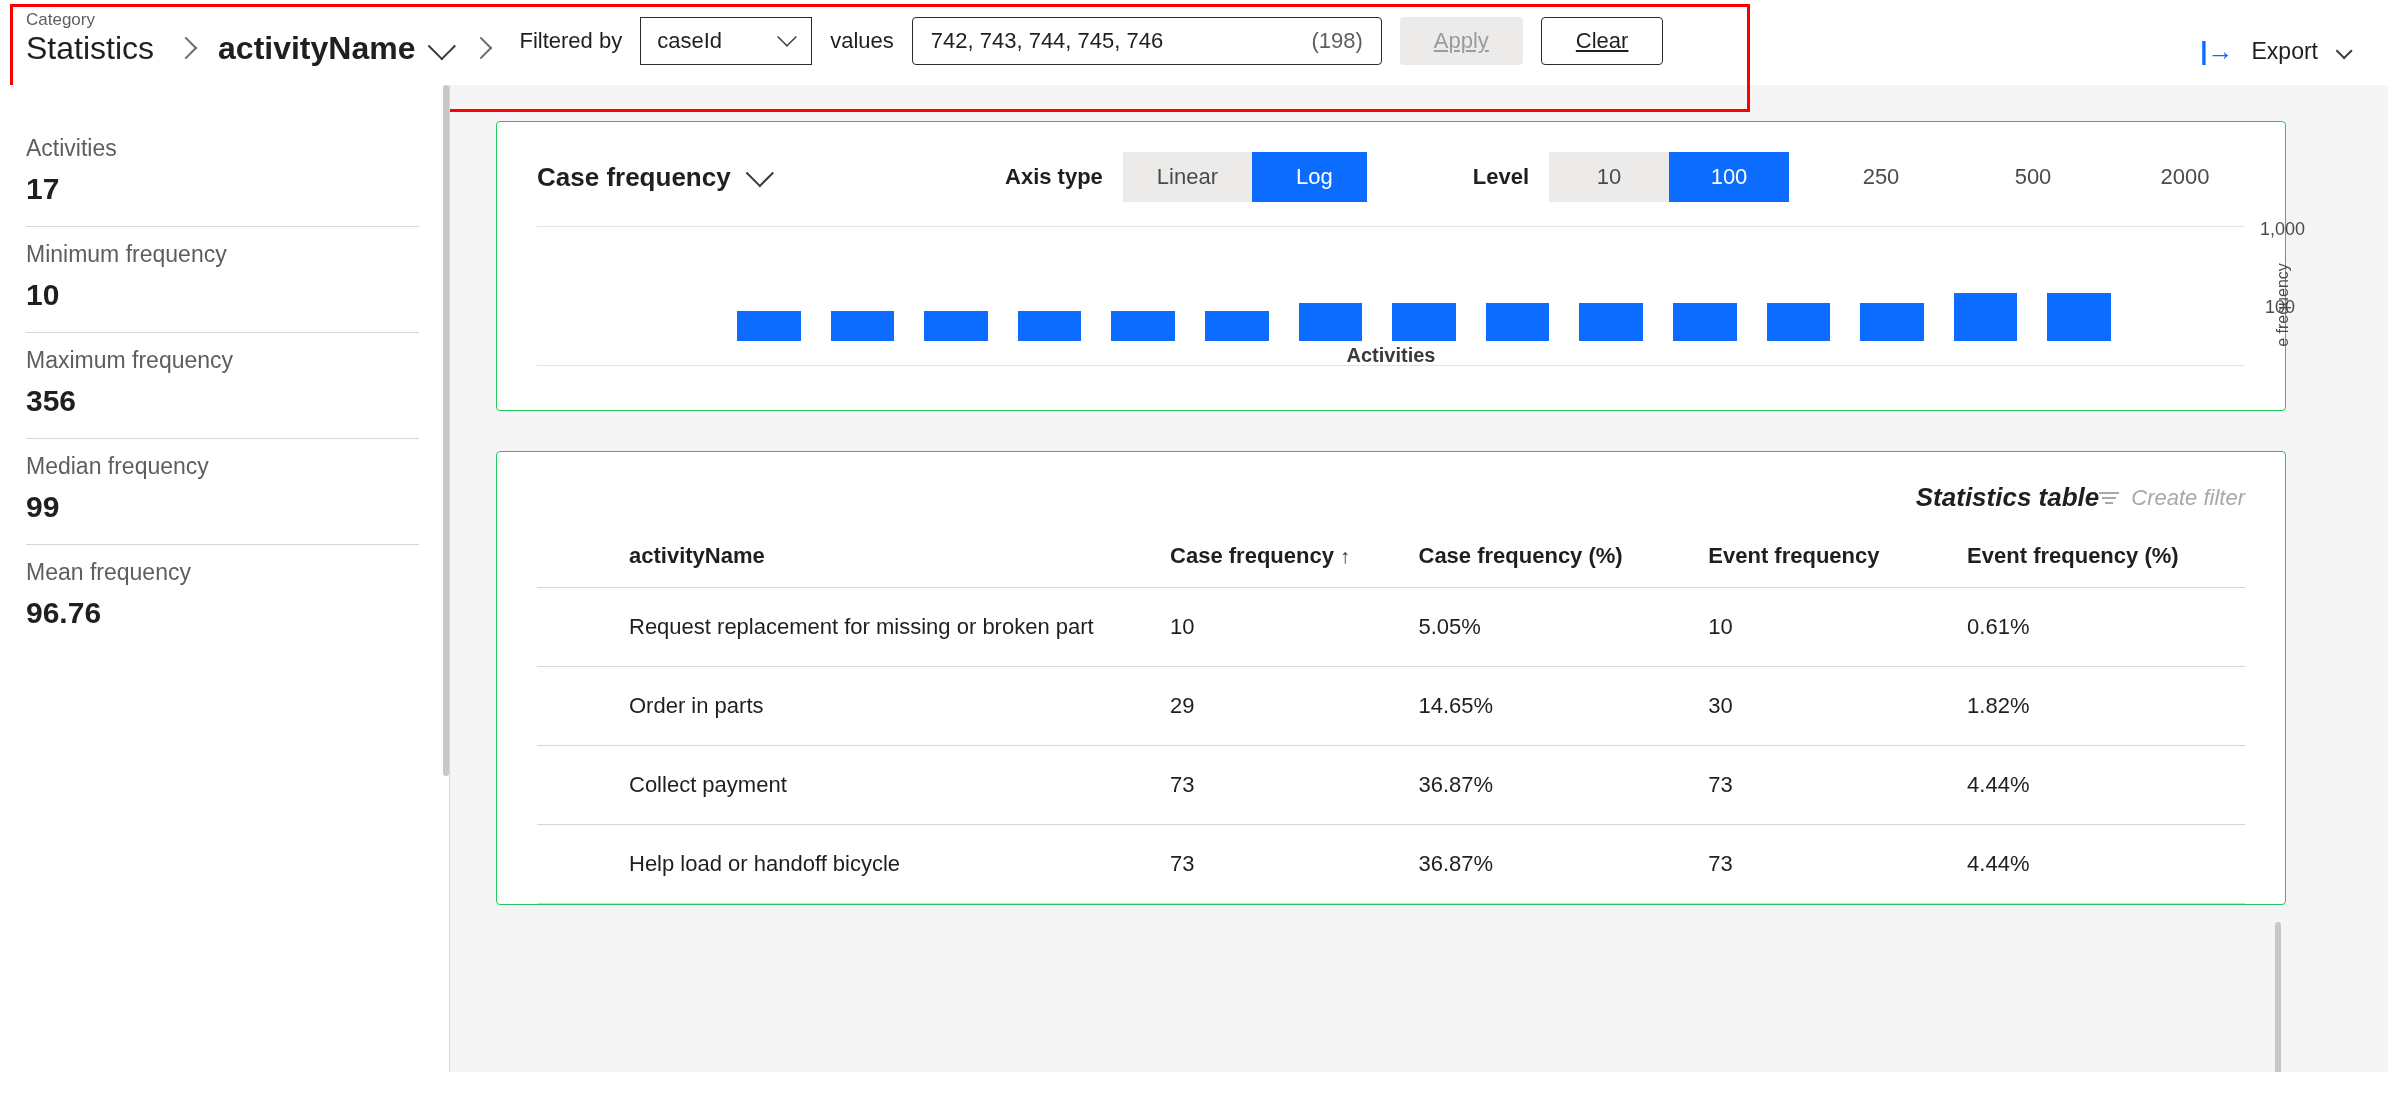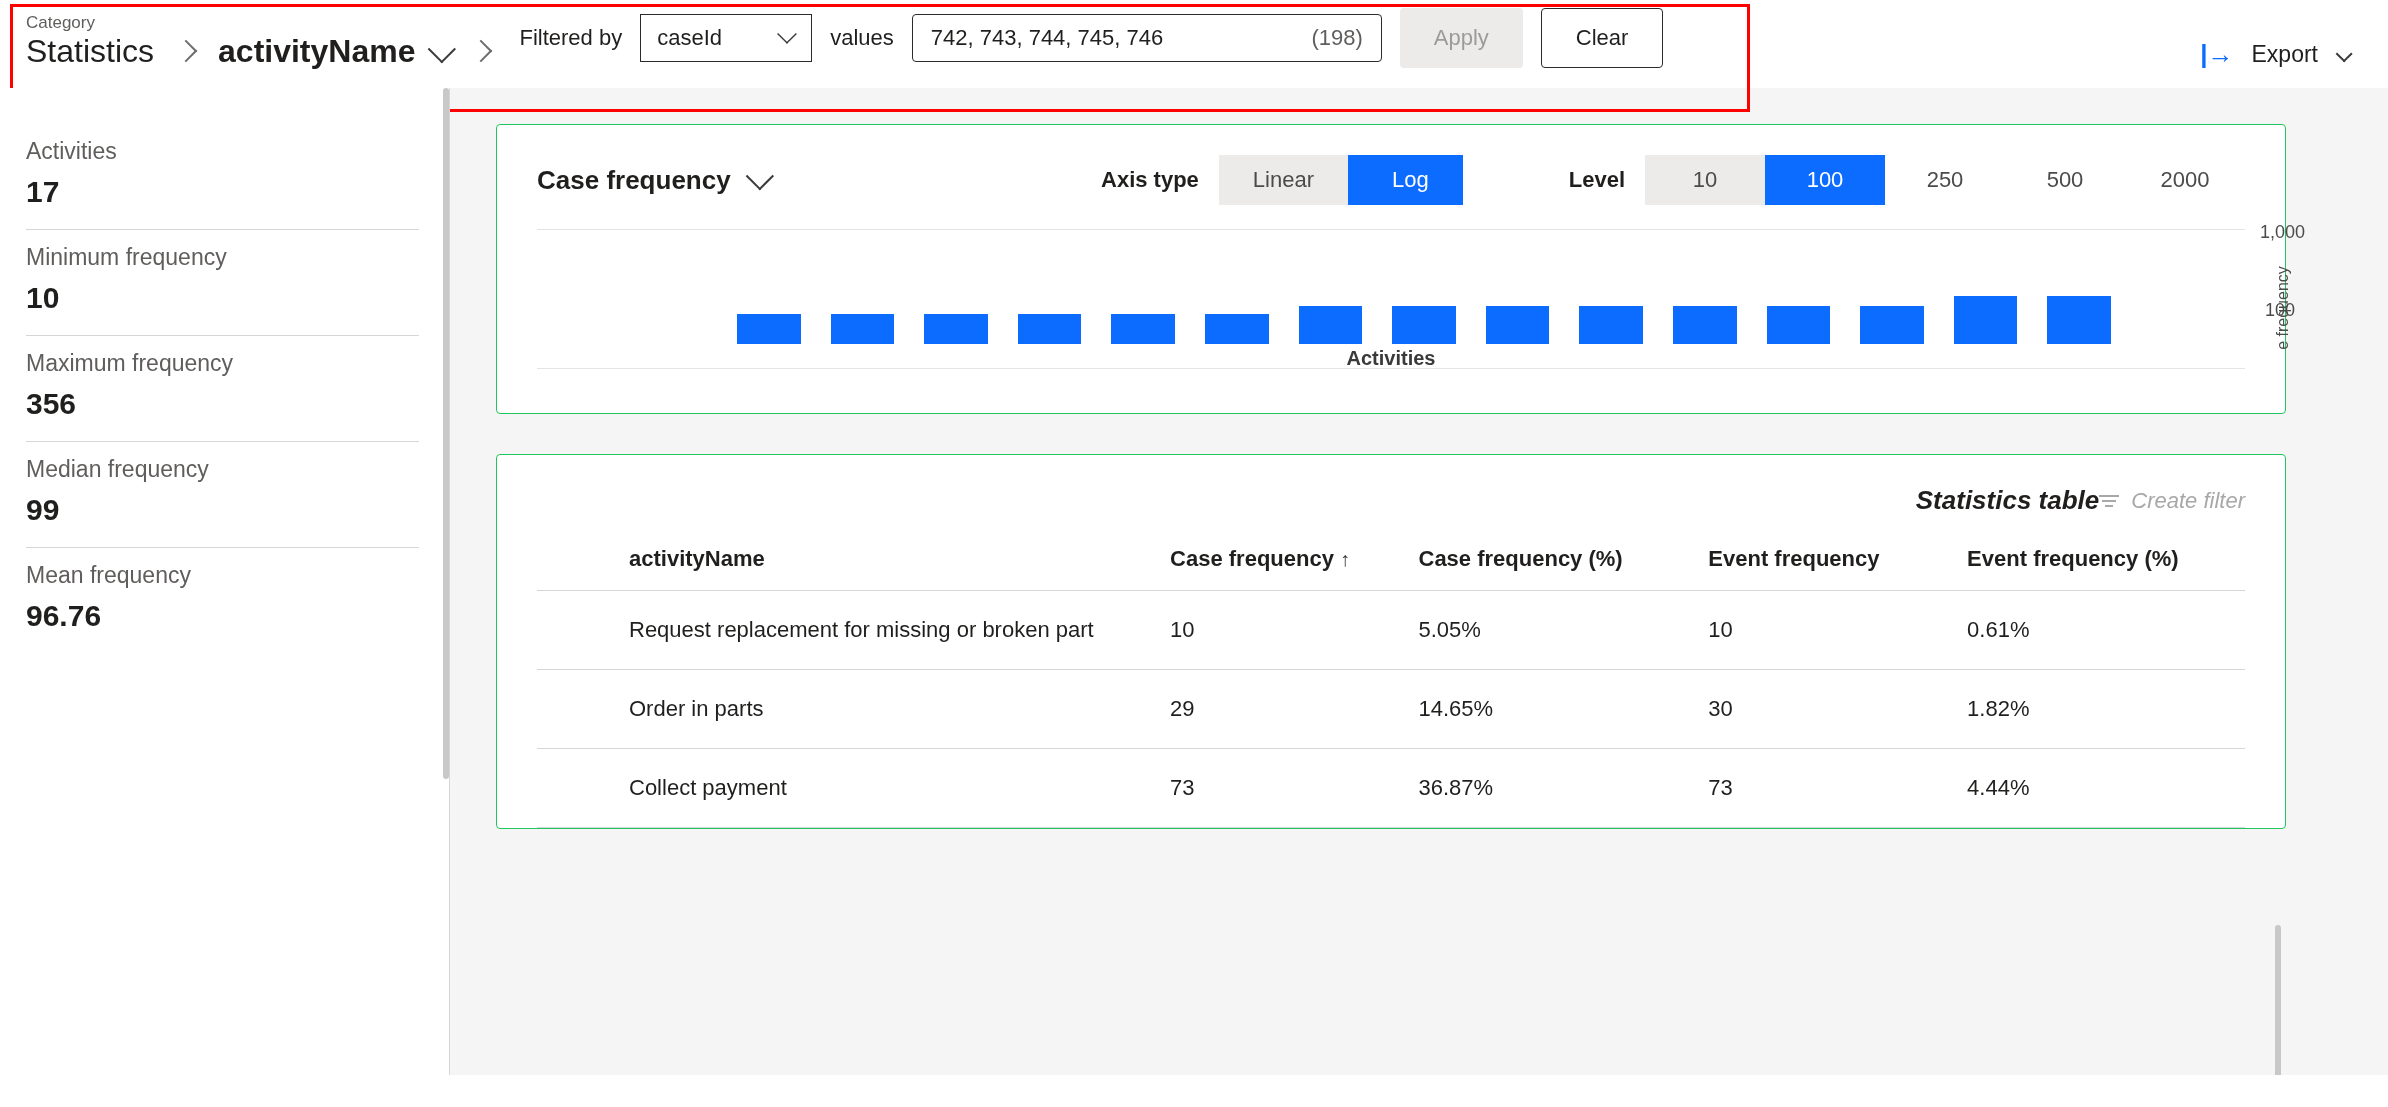--- a/index.html
+++ b/index.html
@@ -64,22 +64,22 @@
     cursor:pointer;
   }
   .select-caseid{width:172px;}
   .values-box{
     border:1px solid #2b2b2b;border-radius:4px;height:48px;
     display:flex;align-items:center;justify-content:space-between;
     padding:0 18px;font-size:22px;width:470px;background:#fff;
   }
   .values-count{color:var(--muted);}
   .btn{
-    height:60px;border-radius:4px;padding:0 34px;font-size:22px;cursor:pointer;
-    display:inline-flex;align-items:center;justify-content:center;
+    height:48px;border-radius:4px;padding:0 34px;font-size:22px;cursor:pointer;
+    display:inline-flex;align-items:center;justify-content:center;text-decoration:underline;
   }
   .btn-apply{background:var(--light-grey);border:none;color:#9b9b9b;}
   .btn-clear{background:#fff;border:1px solid #2b2b2b;color:var(--text);}
 
   .export-area{
     margin-left:auto;display:flex;align-items:center;gap:18px;font-size:23px;color:var(--text);
     padding-top:28px;padding-right:10px;cursor:pointer;
   }
   .export-icon{color:var(--blue);font-size:26px;font-weight:bold;}
   .export-caret::after{content:"";display:inline-block;width:10px;height:10px;border-right:2px solid #3a3a3a;border-bottom:2px solid #3a3a3a;transform:rotate(45deg) translateY(-3px);}
@@ -126,21 +126,21 @@
   .seg-btn{
     height:50px;padding:0 34px;font-size:22px;border:none;cursor:pointer;
     background:var(--light-grey);color:#4b4b4b;
   }
   .seg-btn.active{background:var(--blue);color:#fff;padding-left:44px;}
   .level-group{display:flex;align-items:center;gap:0;margin-left:46px;}
   .level-btn{
     height:50px;width:120px;font-size:22px;border:none;cursor:pointer;
     background:var(--light-grey);color:#4b4b4b;
   }
-  .level-btn.plain{background:transparent;}
+  .level-btn.plain{background:transparent;margin-left:32px;}
   .level-btn.active{background:var(--blue);color:#fff;}
 
   .chart-area{
     position:relative;margin-top:24px;height:140px;
     border-top:1px solid #e4e4e4;border-bottom:1px solid #e4e4e4;
   }
   .bars{display:flex;align-items:flex-end;gap:30px;height:100%;padding:0 134px 24px 200px;}
   .bar{width:68px;background:var(--blue);}
   .chart-xlabel{position:absolute;left:50%;bottom:-2px;transform:translateX(-50%);font-size:20px;color:#3a3a3a;font-weight:600;}
   .chart-y-1000{position:absolute;right:-60px;top:-8px;font-size:18px;color:#4b4b4b;}
@@ -337,19 +337,26 @@
                 <td>30</td>
                 <td>1.82%</td>
             </tr>
             <tr>
               <td>Collect payment</td>
                 <td>73</td>
                 <td>36.87%</td>
                 <td>73</td>
                 <td>4.44%</td>
             </tr>
+            <tr>
+              <td>Help load or handoff bicycle</td>
+                <td>73</td>
+                <td>36.87%</td>
+                <td>73</td>
+                <td>4.44%</td>
+            </tr>
           </tbody>
       </table>
       <div class="table-scroll-indicator"></div>
     </div>
 
   </div>
 </div>
 
 </body></html>

